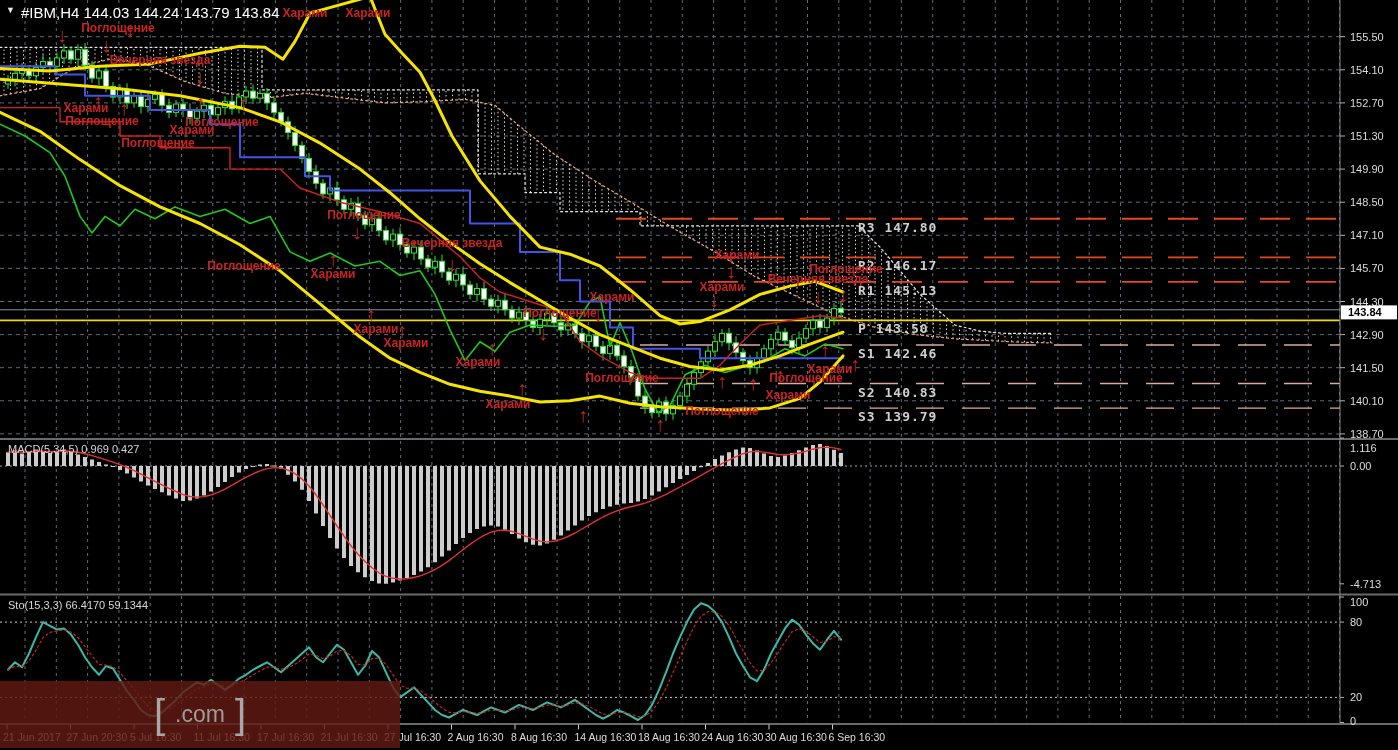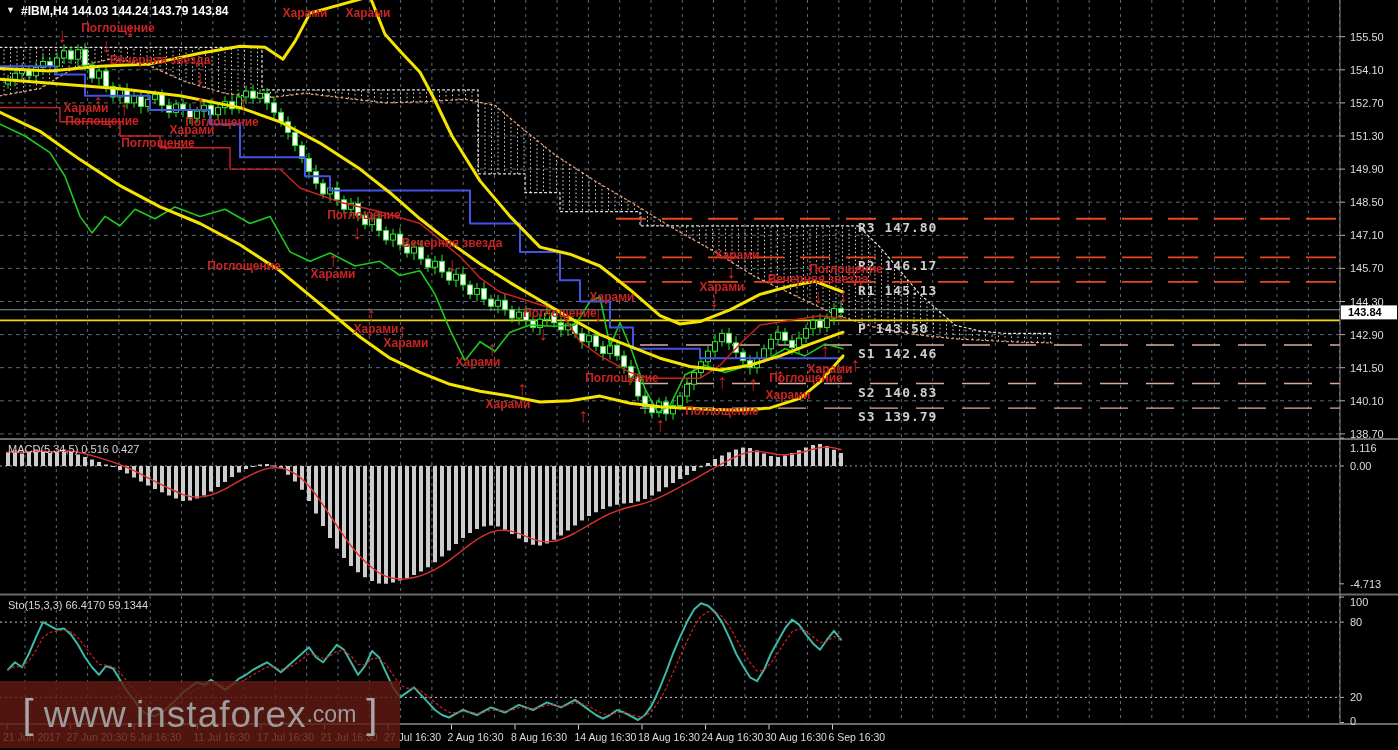--- a/index.html
+++ b/index.html
@@ -1,38 +1,38 @@
 <!DOCTYPE html>
 <html><head>
 <meta charset="utf-8">
 <style>
   html,body{margin:0;padding:0;background:#000;width:1398px;height:750px;overflow:hidden;
     font-family:"Liberation Sans",sans-serif;}
   #stage{position:relative;width:1398px;height:750px;background:#000;}
   svg{position:absolute;left:0;top:0;}
-  .title{position:absolute;left:21px;top:4px;color:#fff;font-size:12px;font-weight:bold;z-index:6;text-align:right;}
+  .title{position:absolute;left:21px;top:4px;color:#fff;font-size:15px;font-weight:normal;z-index:6;text-align:right;}
   .tri{position:absolute;left:6px;top:5px;color:#e8e8e8;font-size:9px;z-index:6;}
   .indlabel{position:absolute;color:#d6d6d6;font-size:11px;z-index:6;}
   .watermark{position:absolute;left:0;top:681px;width:400px;height:67px;
     background:rgba(98,26,17,0.82);z-index:7;color:#9c9c9c;white-space:nowrap;
     display:flex;align-items:center;justify-content:center;}
   .watermark .br{font-size:40px;color:#a8a8a8;font-weight:400;padding:0 10px;}
   .watermark .dom{font-size:37px;letter-spacing:1px;}
   .watermark .tld{font-size:23px;}
 </style>
 </head>
 <body>
 
 <div id="stage">
   <span class="tri">▼</span>
   <div class="title">
     <span>#IBM,H4</span>
     <span>144.03 144.24 143.79 143.84</span>
   </div>
-  <div class="indlabel" style="left:8px;top:443px;">MACD(5,34,5) 0.516 0.427</div>
+  <div class="indlabel" style="left:8px;top:443px;">MACD(5,34,5) 0.969 0.427</div>
   <div class="indlabel" style="left:8px;top:599px;text-align:center;">Sto(15,3,3) 66.4170 59.1344</div>
 
   <svg id="chart" width="1398" height="750">
       <defs>
         <clipPath id="mainClip">
           <rect x="0" y="0" width="1340" height="438"></rect>
         </clipPath>
         <clipPath id="macdClip">
           <rect x="0" y="441" width="1340" height="152"></rect>
         </clipPath>
@@ -868,17 +868,16 @@
         <text x="701.5" y="741" fill="#dcdcdc" font-size="10.5" text-anchor="start">24 Aug 16:30</text>
         <line x1="769" y1="724.5" x2="769" y2="729.5" stroke="#cfcfcf" stroke-width="1"></line>
         <text x="765" y="741" fill="#dcdcdc" font-size="10.5" text-anchor="start">30 Aug 16:30</text>
         <line x1="832.5" y1="724.5" x2="832.5" y2="729.5" stroke="#cfcfcf" stroke-width="1"></line>
         <text x="828.5" y="741" fill="#dcdcdc" font-size="10.5" text-anchor="start">6 Sep 16:30</text>
       </g>
     </svg>
 
   <div class="watermark">
     <span class="br">[</span>
-    <span class="dom">www.instaforex</span>
     <span class="tld">.com</span>
     <span class="br">]</span>
   </div>
 </div>
 
 </body></html>

